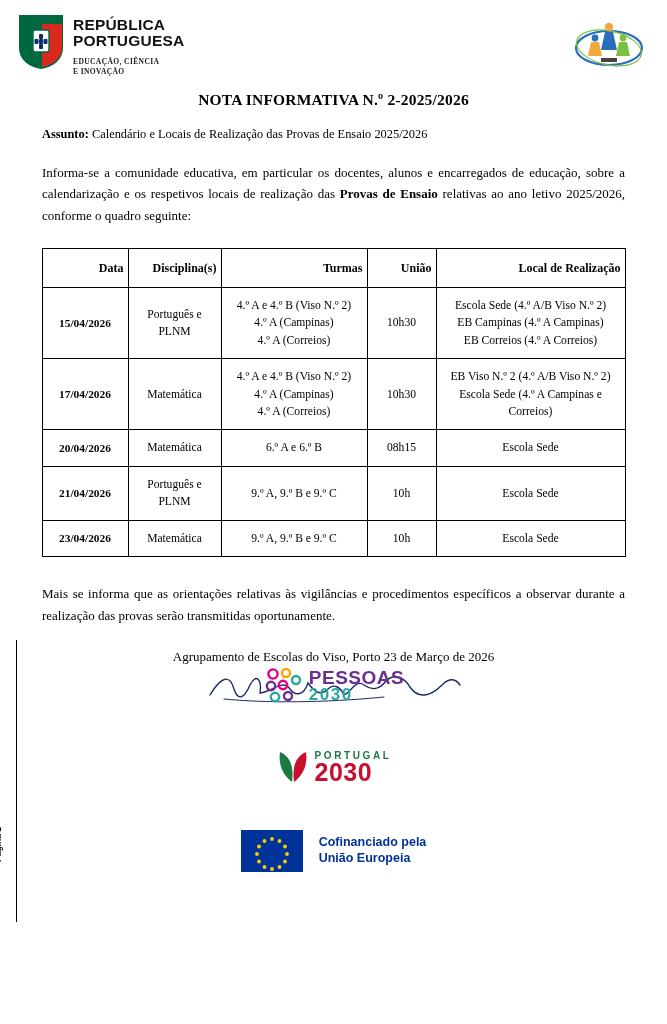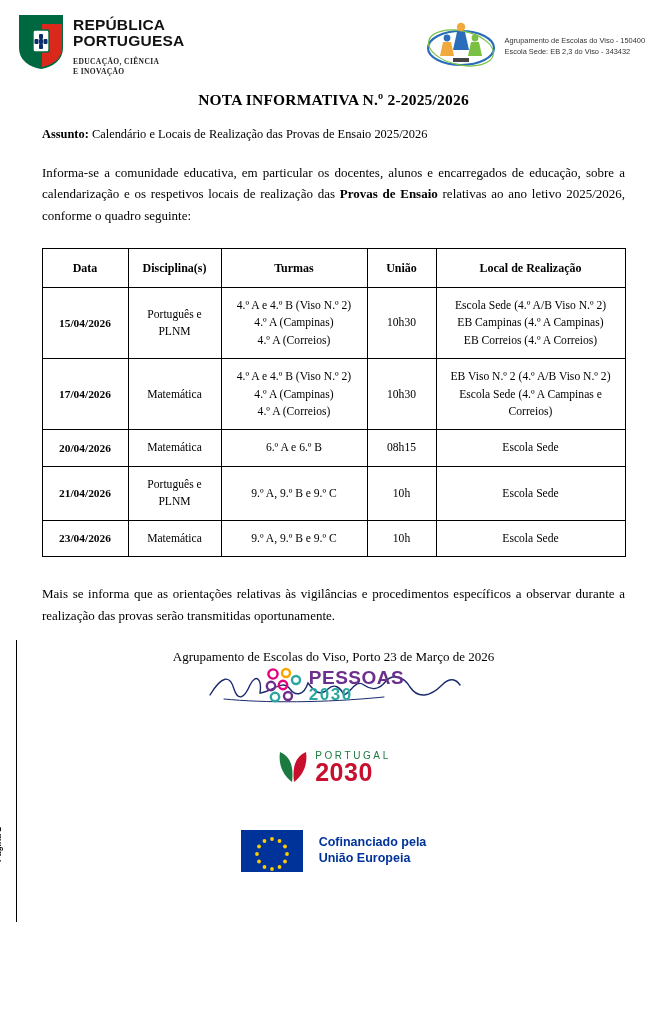--- a/index.html
+++ b/index.html
@@ -119,20 +119,21 @@
     text-align: center;
     vertical-align: middle;
     font-size: 11.6px;
     line-height: 1.5;
     padding: 9px 4px;
   }
   table.schedule th {
     font-weight: bold;
     font-size: 12px;
     padding: 10px 4px;
+    text-align: right;
   }
   table.schedule td.date {
     font-weight: bold;
     font-size: 11.4px;
   }
   col.c-data   { width: 86px; }
   col.c-disc   { width: 93px; }
   col.c-turmas { width: 146px; }
   col.c-inicio { width: 69px; }
   col.c-local  { width: 189px; }
@@ -206,21 +207,21 @@
   .pessoas-text .l2 { font-size: 17px; color: #2aa8a0; letter-spacing: 1.5px;}
   .logo-pt2030 {
     display: flex;
     align-items: center;
     gap: 5px;
   }
   .pt-text {
     font-family: "Liberation Sans", sans-serif;
     line-height: 0.95;
   }
-  .pt-text .l1 { font-size: 10px; color: #1b7a3f; letter-spacing: 2.6px; font-weight: normal; text-align: right;}
+  .pt-text .l1 { font-size: 10px; color: #1b7a3f; letter-spacing: 2.6px; font-weight: bold; text-align: right;}
   .pt-text .l2 { font-size: 25px; color: #c8102e; font-weight: bold; letter-spacing: 0.5px;}
   .logo-eu {
     display: flex;
     align-items: center;
     gap: 16px;
     background: #ffffff;
   }
   .eu-flag {
     width: 62px;
     height: 42px;
@@ -276,24 +277,20 @@
           <ellipse cx="36" cy="30" rx="33" ry="17" fill="none" stroke="#2a6ebb" stroke-width="2.2"></ellipse>
           <ellipse cx="36" cy="30" rx="33" ry="17" fill="none" stroke="#79c043" stroke-width="1.2" transform="rotate(12 36 30)"></ellipse>
           <circle cx="36" cy="9" r="4.2" fill="#f2a93b"></circle>
           <circle cx="22" cy="20" r="3.4" fill="#2a6ebb"></circle>
           <circle cx="50" cy="20" r="3.4" fill="#79c043"></circle>
           <path d="M32 14 h8 l4 18 h-16 z" fill="#2a6ebb"></path>
           <path d="M18 24 h8 l3 14 h-14 z" fill="#f2a93b"></path>
           <path d="M46 24 h8 l3 14 h-14 z" fill="#79c043"></path>
           <rect x="28" y="40" width="16" height="4" fill="#444"></rect>
         </svg>
-      </div>
-      <div class="school-text">
-        <div>Agrupamento de Escolas do Viso - 150400</div>
-        <div>Escola Sede: EB 2,3 do Viso - 343432</div>
       </div>
     </div>
   </div>
 
   <div class="doc-title">NOTA INFORMATIVA N.º 2-2025/2026</div>
 
   <div class="subject">
     <b>Assunto:</b><span> Calendário e Locais de Realização das Provas de Ensaio 2025/2026</span>
   </div>
 

